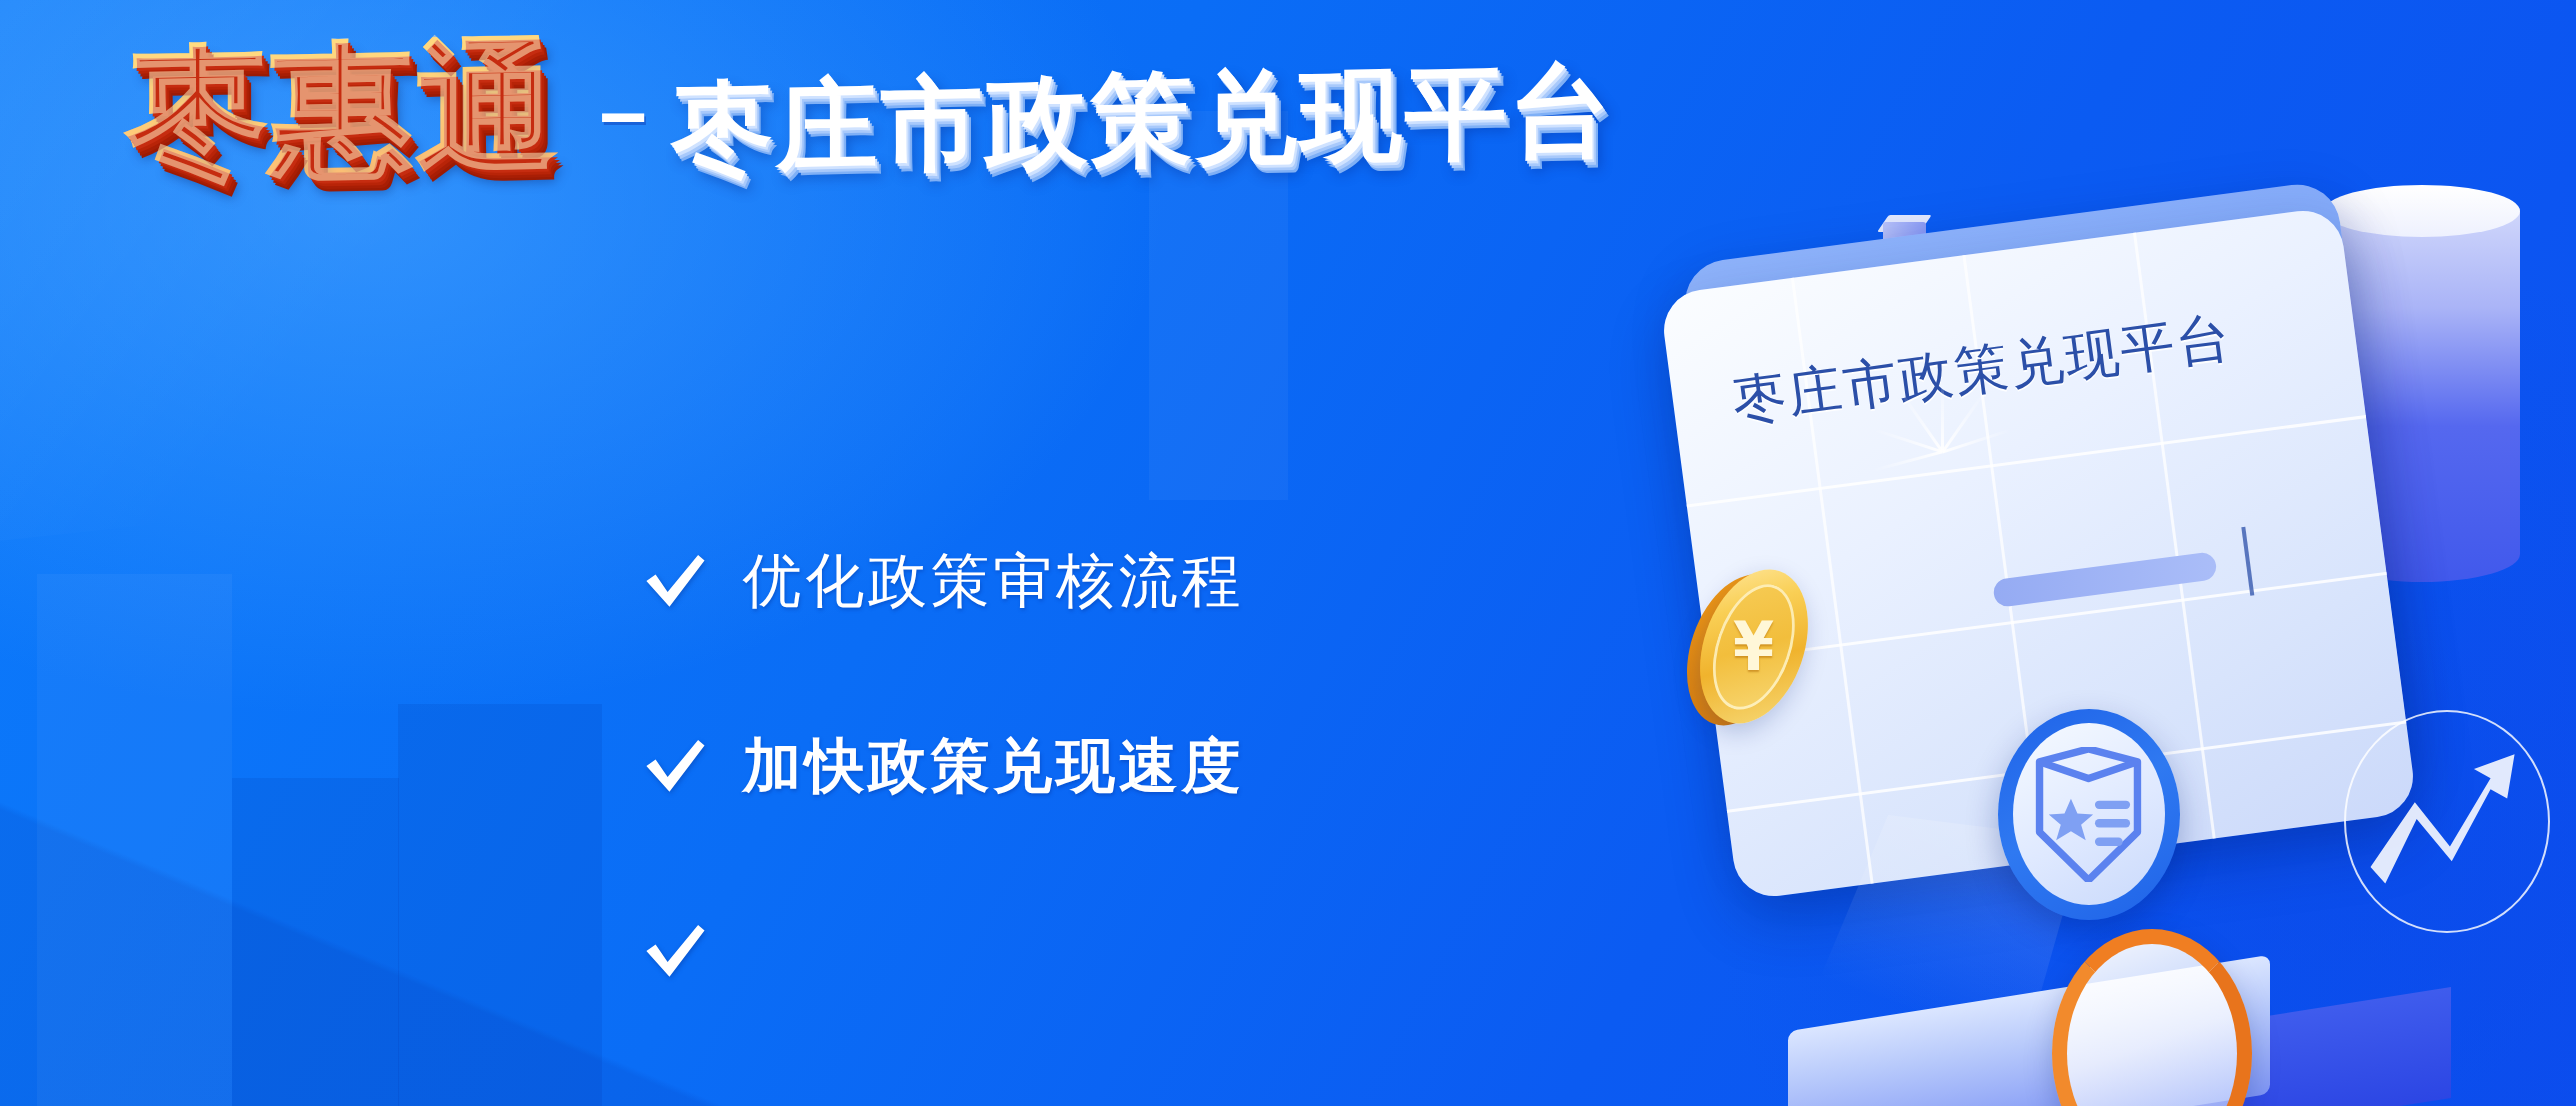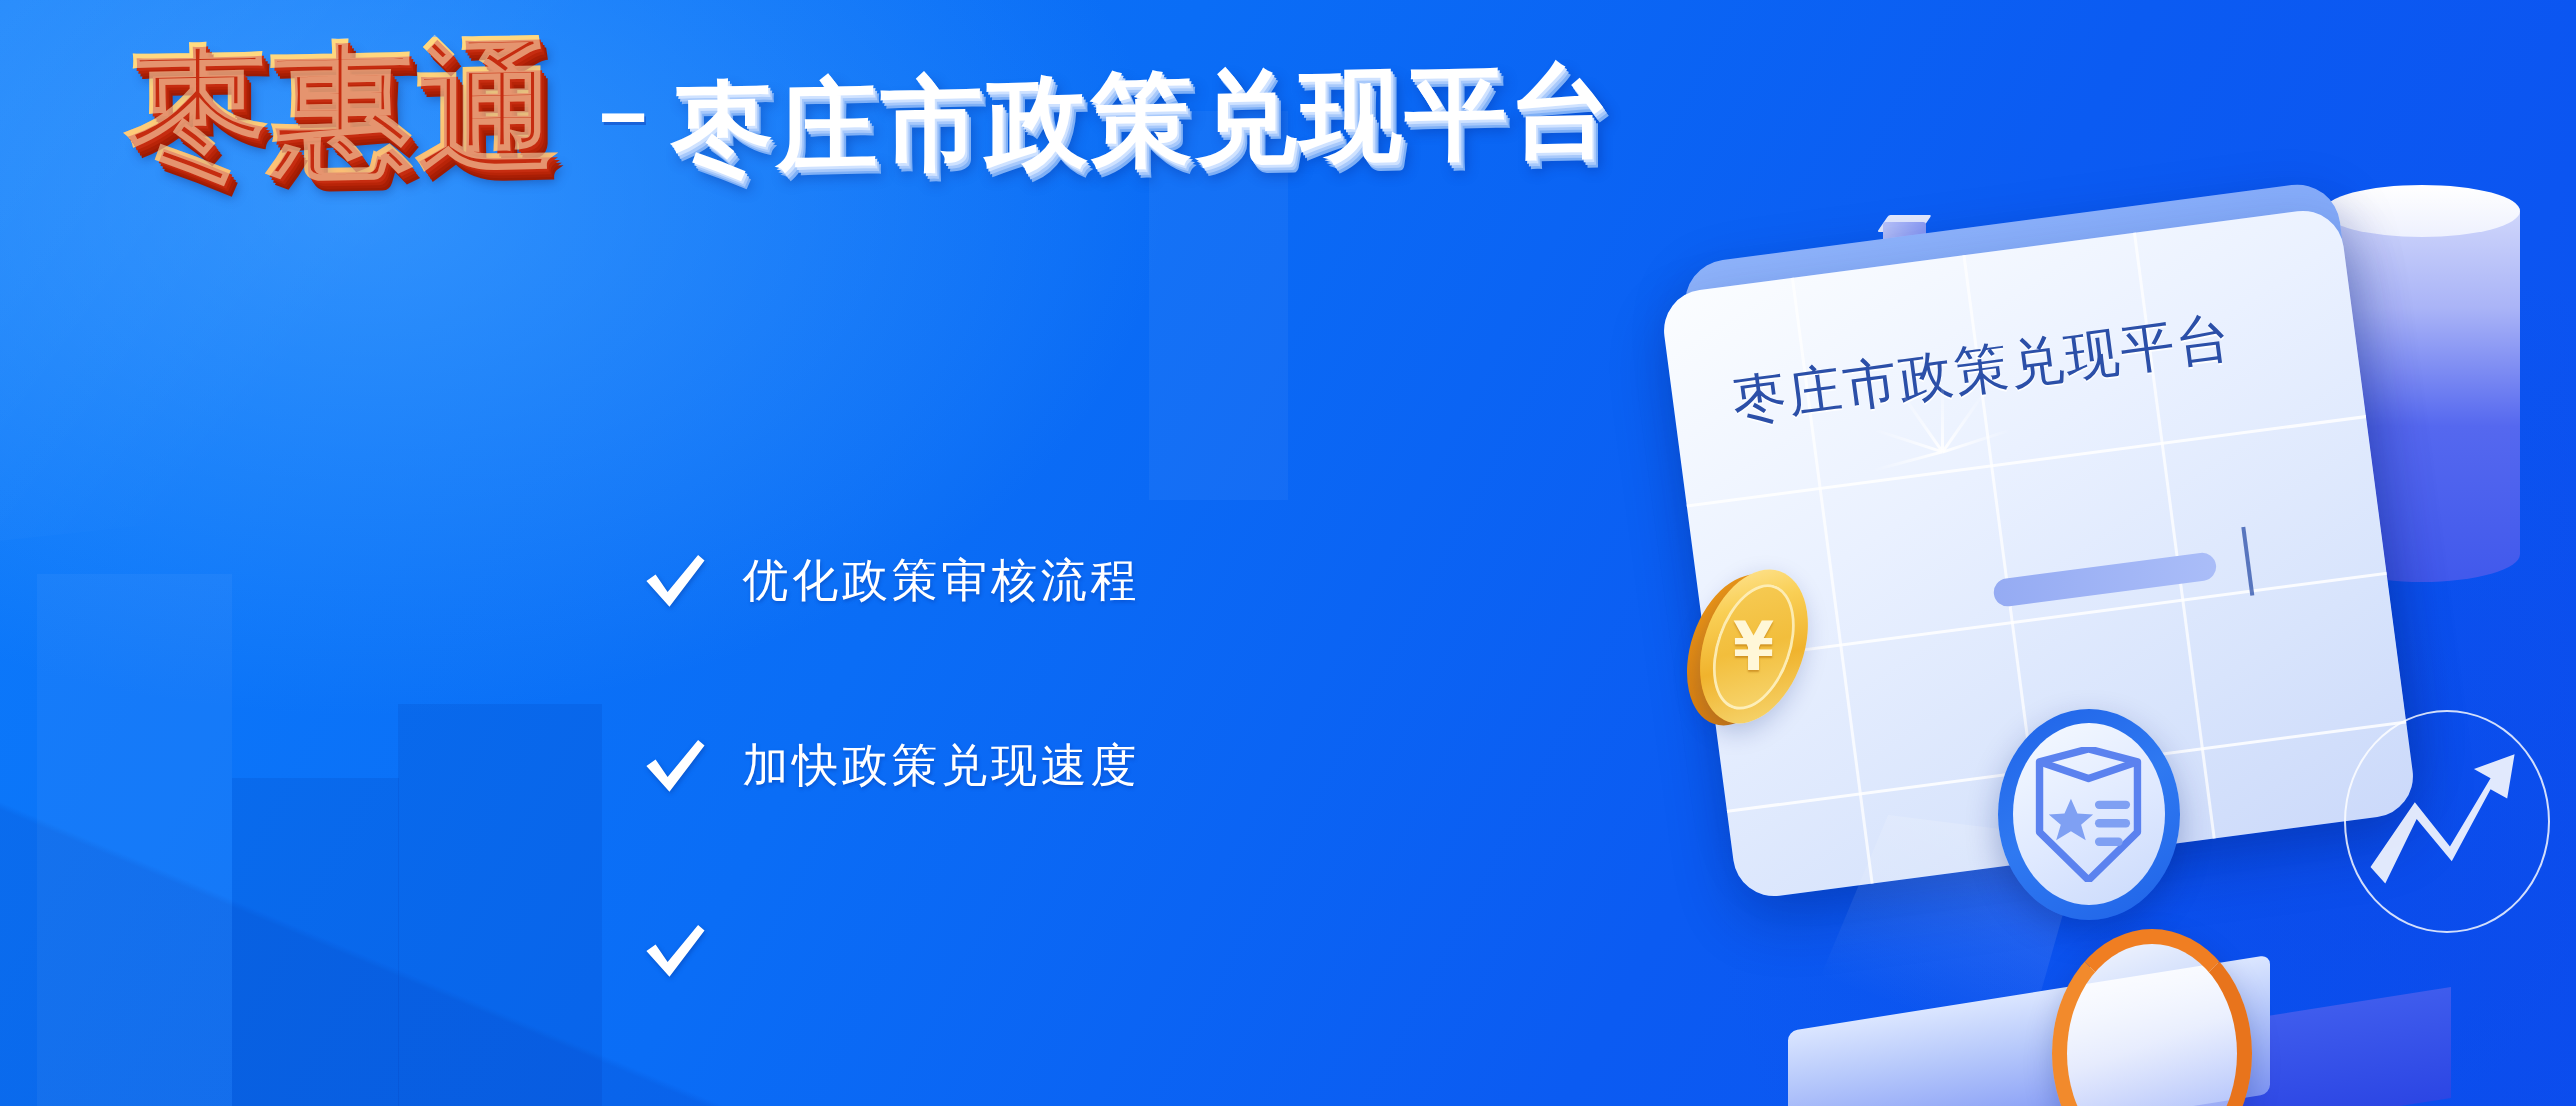--- a/index.html
+++ b/index.html
@@ -57,21 +57,21 @@
   }
 
   
   .features{position:absolute;left:639px;top:519px;}
   .feature{display:flex;align-items:center;height:122px;}
   .check{
     width:72px;height:72px;flex:0 0 72px;position:relative;margin-right:31.5px;
   }
   .check svg{display:block;filter:drop-shadow(1.9px 2.8px 2.8px rgba(3,38,130,.35));}
   .feature-text{
-    font-size:46px;line-height:1;color:#ffffff;letter-spacing:3.7px;
+    font-size:59px;line-height:1;color:#ffffff;letter-spacing:3.7px;
     font-family:"DejaVu Sans","Liberation Sans",sans-serif;
     text-shadow:0.9px 1.9px 3.7px rgba(4,40,140,.35);
   }
 
   
   .art{position:absolute;right:0;top:0;width:1019px;height:1107px;}
 
   .bar-peach-body{
     position:absolute;left:552px;top:262px;width:182px;height:306px;
     background:linear-gradient(to bottom,#fde4de 0%,#fbc3b4 32%,#f5917a 62%,#ef7a5f 100%);
@@ -238,21 +238,21 @@
 
     <div class="feature">
       <span class="check">
         <svg width="72" height="72" viewBox="0 0 78 78">
           <path d="M8 40 L18 33 L31 52 L64 12 L71 18 L33 68 Z" fill="#ffffff"></path>
         </svg>
       </span>
       <span class="feature-text">优化政策审核流程</span>
     </div>
 
-    <div class="feature" style="margin-top:63px;">
+    <div class="feature" style="margin-top:63px;font-weight:bold;">
       <span class="check">
         <svg width="72" height="72" viewBox="0 0 78 78">
           <path d="M8 40 L18 33 L31 52 L64 12 L71 18 L33 68 Z" fill="#ffffff"></path>
         </svg>
       </span>
       <span class="feature-text">加快政策兑现速度</span>
     </div>
 
     <div class="feature" style="margin-top:63px;">
       <span class="check">

